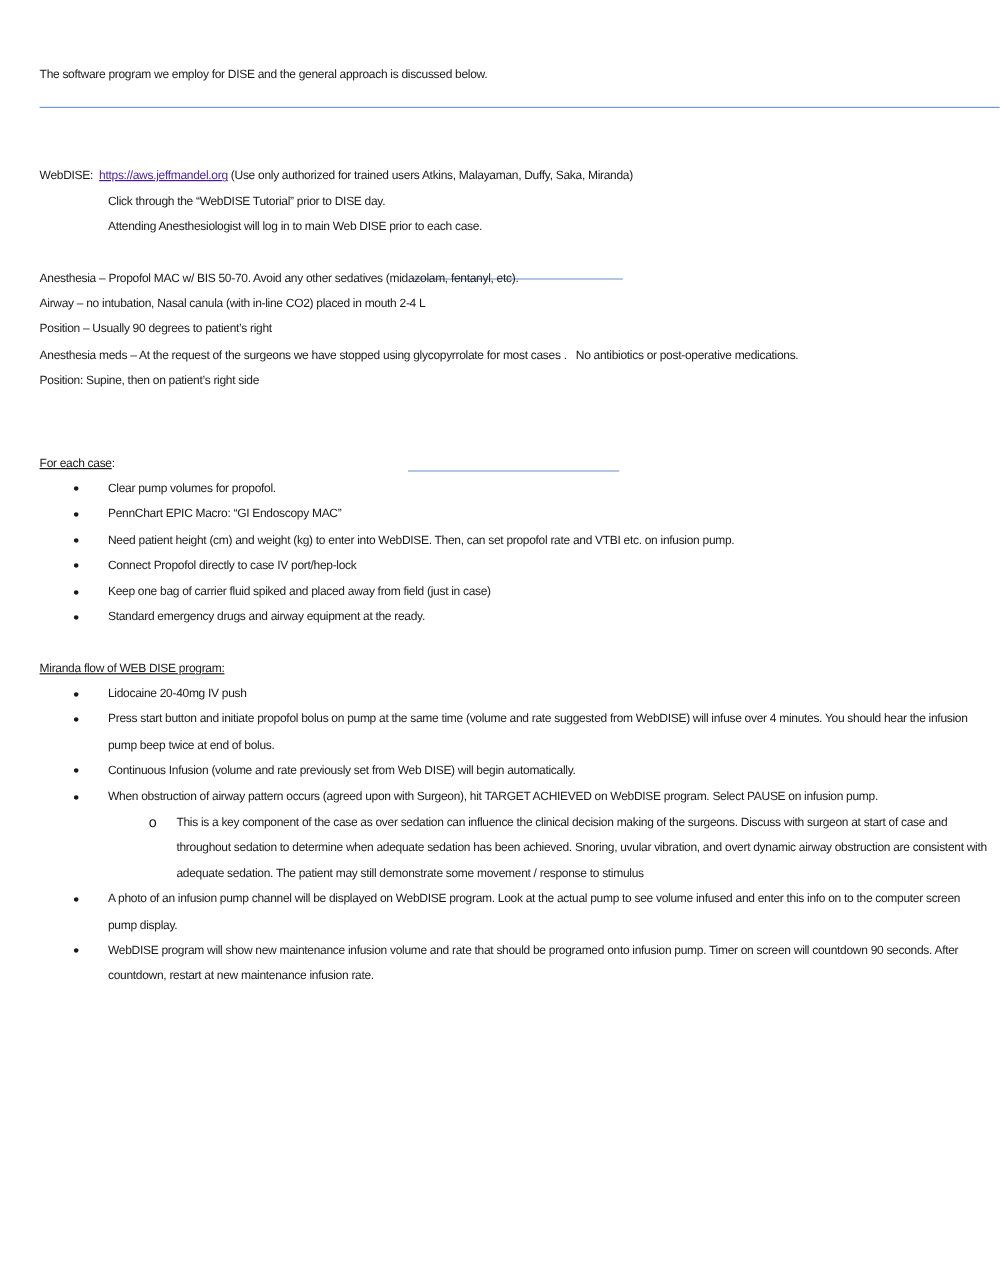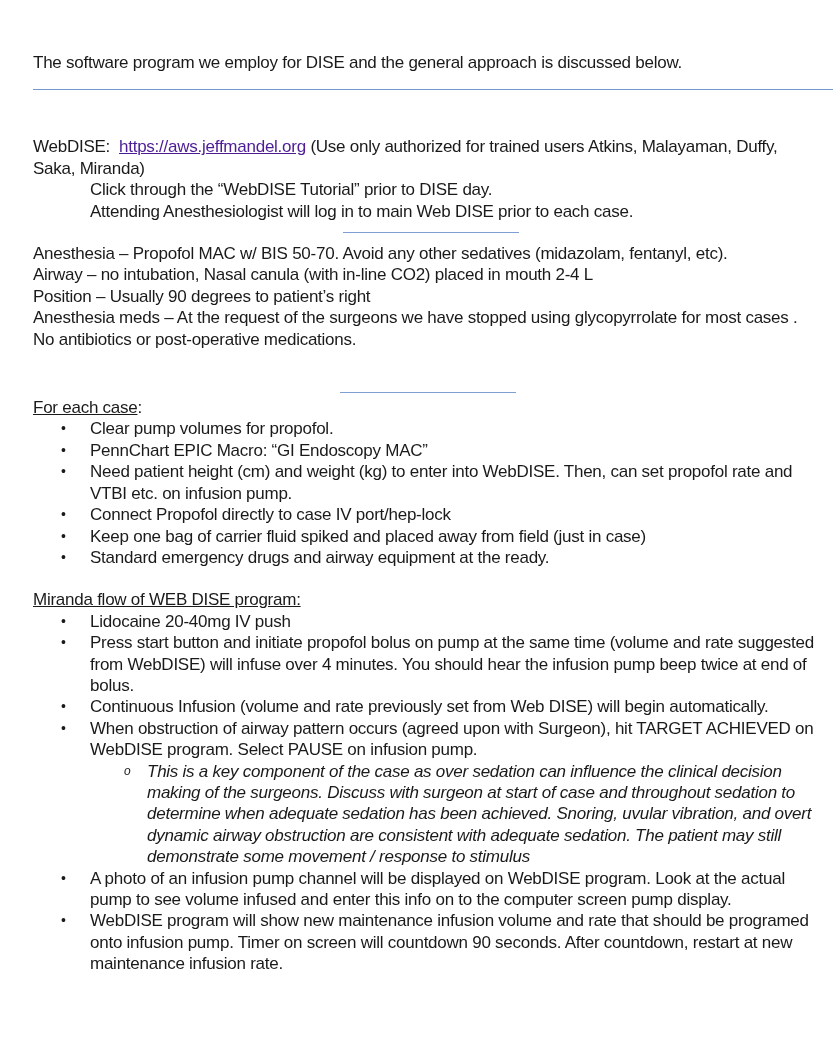--- a/index.html
+++ b/index.html
@@ -3,42 +3,42 @@
   <meta charset="utf-8">
   <style>
     html, body { margin: 0; padding: 0; background: #ffffff; }
     body {
       width: 833px; height: 1060px; overflow: hidden; position: relative;
       font-family: "Liberation Sans", sans-serif;
       color: #1a1a1a;
     }
     .doc {
       position: absolute; left: 33px; top: 52px; width: 790px;
-      font-size: 17px; line-height: 21.4px; letter-spacing: -0.25px;
+      font-size: 10px; line-height: 21.4px; letter-spacing: -0.25px;
     }
     p { margin: 0; }
     .rule-full {
       position: absolute; left: 33px; top: 89px; width: 800px; height: 0;
       border-top: 1.5px solid #7499cf;
     }
     .rule-short {
       position: absolute; height: 0; width: 176px;
       border-top: 1.3px solid #7e9fd4;
     }
     .indent { padding-left: 57px; }
     b { font-weight: normal; }
     a.link { color: #4c1d95; text-decoration: underline; }
     .u { text-decoration: underline; }
     ul.bul { list-style: none; margin: 0; padding: 0; }
     ul.bul > li { position: relative; padding-left: 57px; }
     ul.bul > li::before {
       content: "\2022"; position: absolute; left: 28px; top: 0;
       font-size: 14px;
     }
-    ul.sub { list-style: none; margin: 0; padding: 0; font-style: italic; }
+    ul.sub { list-style: none; margin: 0; padding: 0; }
     ul.sub > li { position: relative; padding-left: 114px; margin-left: -57px; }
     ul.sub > li::before {
       content: "o"; position: absolute; left: 91px; top: 0; font-size: 12px;
     }
   </style>
 </head>
 <body>
 
 <div class="rule-full"></div>
 <div class="rule-short" style="left:343px; top:232px;"></div>
@@ -54,20 +54,21 @@
   </p>
   <p class="indent">Click through the “WebDISE Tutorial” prior to DISE day.</p>
   <p class="indent">Attending Anesthesiologist will log in to main Web DISE prior to each case.</p>
 
   <div style="height:21px"></div>
 
   <p><span>Anesthesia – </span><b>Propofol MAC w/ BIS 50-70.</b><span> Avoid any other sedatives (midazolam, fentanyl, etc).</span></p>
   <p><span>Airway – no intubation, </span><b>Nasal canula (with in-line CO2) placed in mouth 2-4</b><span> L</span></p>
   <p>Position – Usually 90 degrees to patient’s right</p>
   <p><span>Anesthesia meds – At </span><b>the request of the surgeons we have stopped using glycopyrrolate for most cases</b><span style="white-space:pre-wrap"> .   No antibiotics or post-operative medications.</span></p>
+  <p>Position: Supine, then on patient’s right side</p>
 
   <div style="height:47px"></div>
 
   <p><span class="u">For each case</span><span>:</span></p>
   <ul class="bul">
     <li><b>Clear pump volumes</b><span> for propofol.</span></li>
     <li><span>PennChart EPIC Macro: “</span><b>GI Endoscopy MAC</b><span>”</span></li>
     <li><span>Need patient height (cm) and weight (kg) to enter into WebDISE. Then, can set propofol rate and VTBI etc. on infusion pump.</span></li>
     <li><b>Connect Propofol directly</b><span> to case IV port/hep-lock</span></li>
     <li><span>Keep one bag of carrier fluid spiked and placed away from field (just in case)</span></li>

